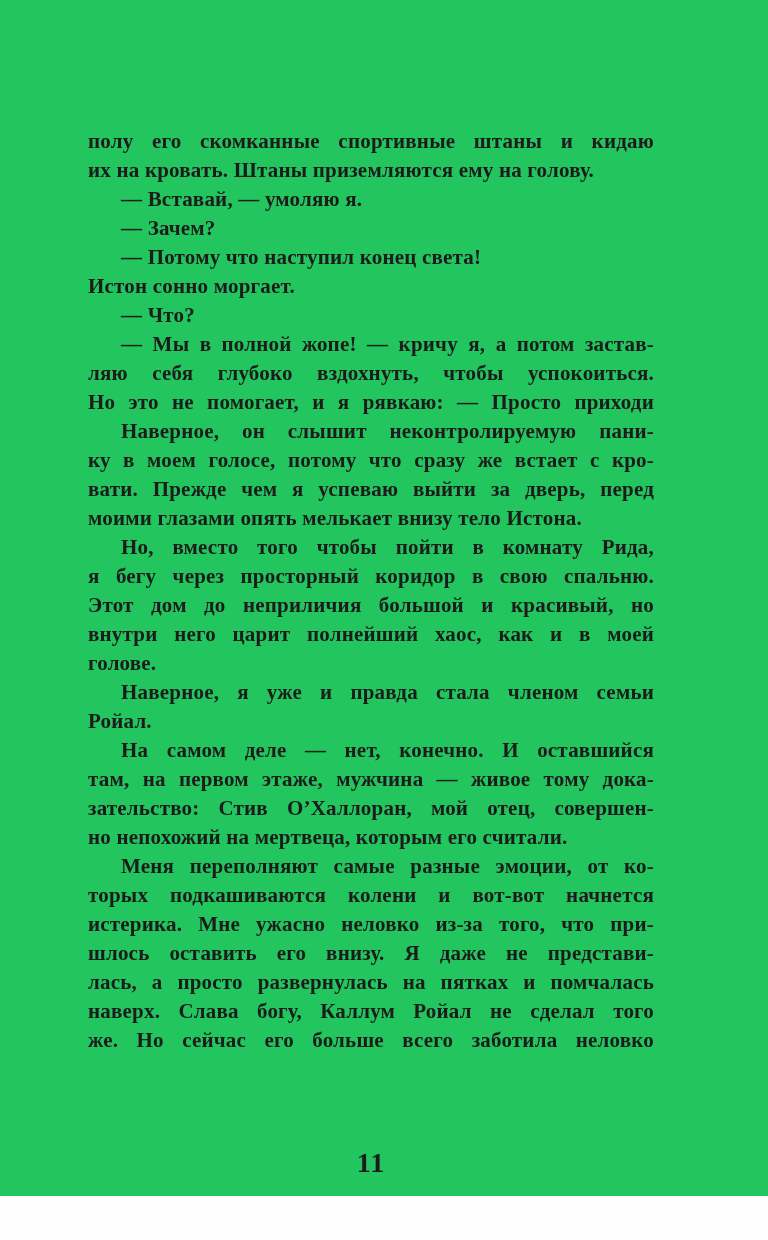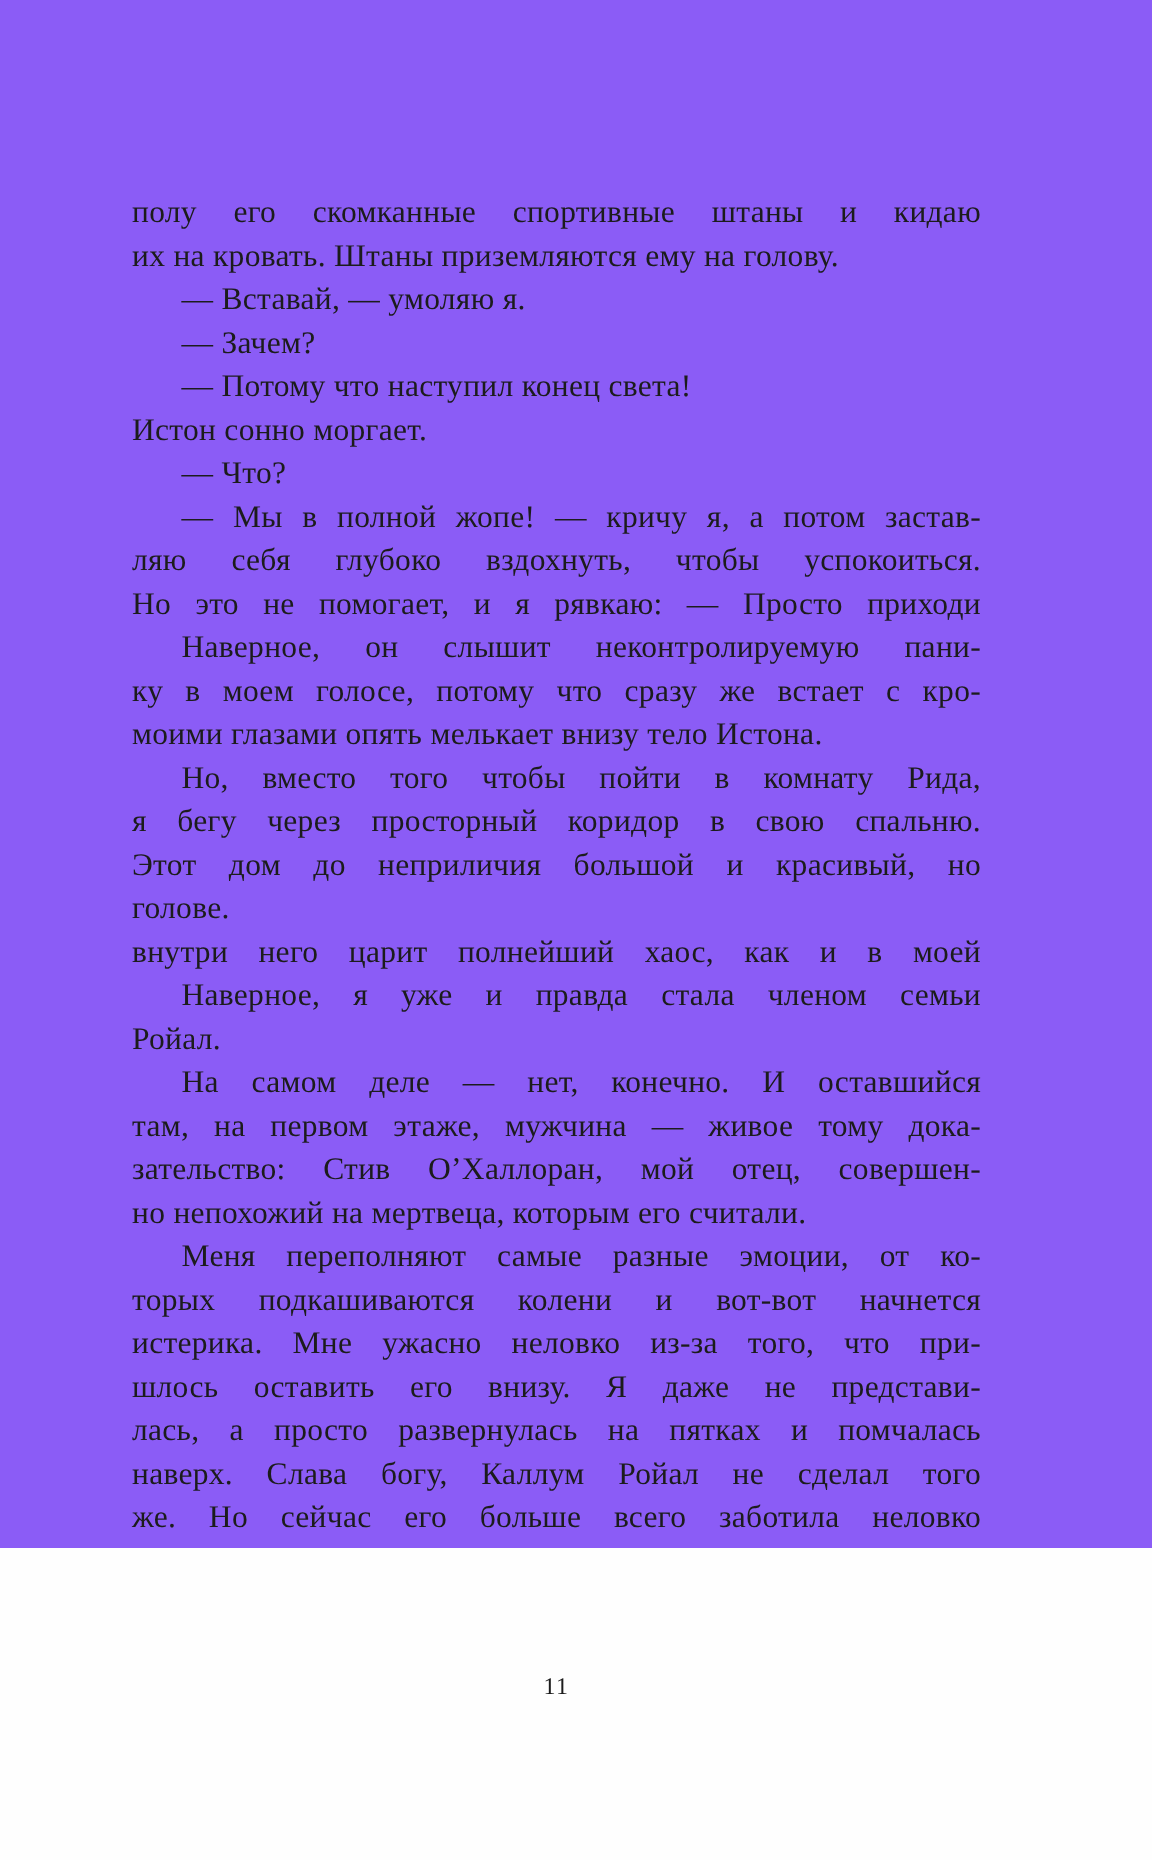--- a/index.html
+++ b/index.html
@@ -12,22 +12,23 @@
     position: relative;
     background: #fefefe;
     font-family: "Liberation Serif", "DejaVu Serif", serif;
     color: #1c1c1c;
     overflow: hidden;
   }
   .page {
     position: absolute;
     left: 0; top: 0;
     width: 768px;
-    height: 1032px;
-    background: #8b5cf6;
+    height: 1196px;
+    background: #22c55e;
+    font-weight: bold;
   }
   .text-block {
     position: absolute;
     left: 88px;
     top: 127px;
     width: 566px;
     font-size: 21px;
     line-height: 29px;
     letter-spacing: 0.2px;
   }
@@ -41,24 +42,24 @@
   .line.last {
     -moz-text-align-last: left;
     text-align-last: left;
   }
   .line.first-indent {
     text-indent: 33px;
   }
   .page-number {
     position: absolute;
     left: 88px;
-    top: 1116px;
+    top: 1147px;
     width: 566px;
     text-align: center;
-    font-size: 16px;
+    font-size: 28px;
     letter-spacing: 1px;
   }
 </style>
 </head>
 <body>
 
 <div class="page">
   <div class="text-block">
       <div class="para">
         <div class="line">полу его скомканные спортивные штаны и кидаю</div>
@@ -80,28 +81,29 @@
         <div class="line last first-indent">— Что?</div>
       </div>
       <div class="para">
         <div class="line first-indent">— Мы в полной жопе! — кричу я, а потом застав-</div>
         <div class="line">ляю себя глубоко вздохнуть, чтобы успокоиться.</div>
         <div class="line">Но это не помогает, и я рявкаю: — Просто приходи</div>
       </div>
       <div class="para">
         <div class="line first-indent">Наверное, он слышит неконтролируемую пани-</div>
         <div class="line">ку в моем голосе, потому что сразу же встает с кро-</div>
+        <div class="line">вати. Прежде чем я успеваю выйти за дверь, перед</div>
         <div class="line last">моими глазами опять мелькает внизу тело Истона.</div>
       </div>
       <div class="para">
         <div class="line first-indent">Но, вместо того чтобы пойти в комнату Рида,</div>
         <div class="line">я бегу через просторный коридор в свою спальню.</div>
         <div class="line">Этот дом до неприличия большой и красивый, но</div>
+        <div class="line">внутри него царит полнейший хаос, как и в моей</div>
         <div class="line last">голове.</div>
-        <div class="line">внутри него царит полнейший хаос, как и в моей</div>
       </div>
       <div class="para">
         <div class="line first-indent">Наверное, я уже и правда стала членом семьи</div>
         <div class="line last">Ройал.</div>
       </div>
       <div class="para">
         <div class="line first-indent">На самом деле — нет, конечно. И оставшийся</div>
         <div class="line">там, на первом этаже, мужчина — живое тому дока-</div>
         <div class="line">зательство: Стив О’Халлоран, мой отец, совершен-</div>
         <div class="line last">но непохожий на мертвеца, которым его считали.</div>

